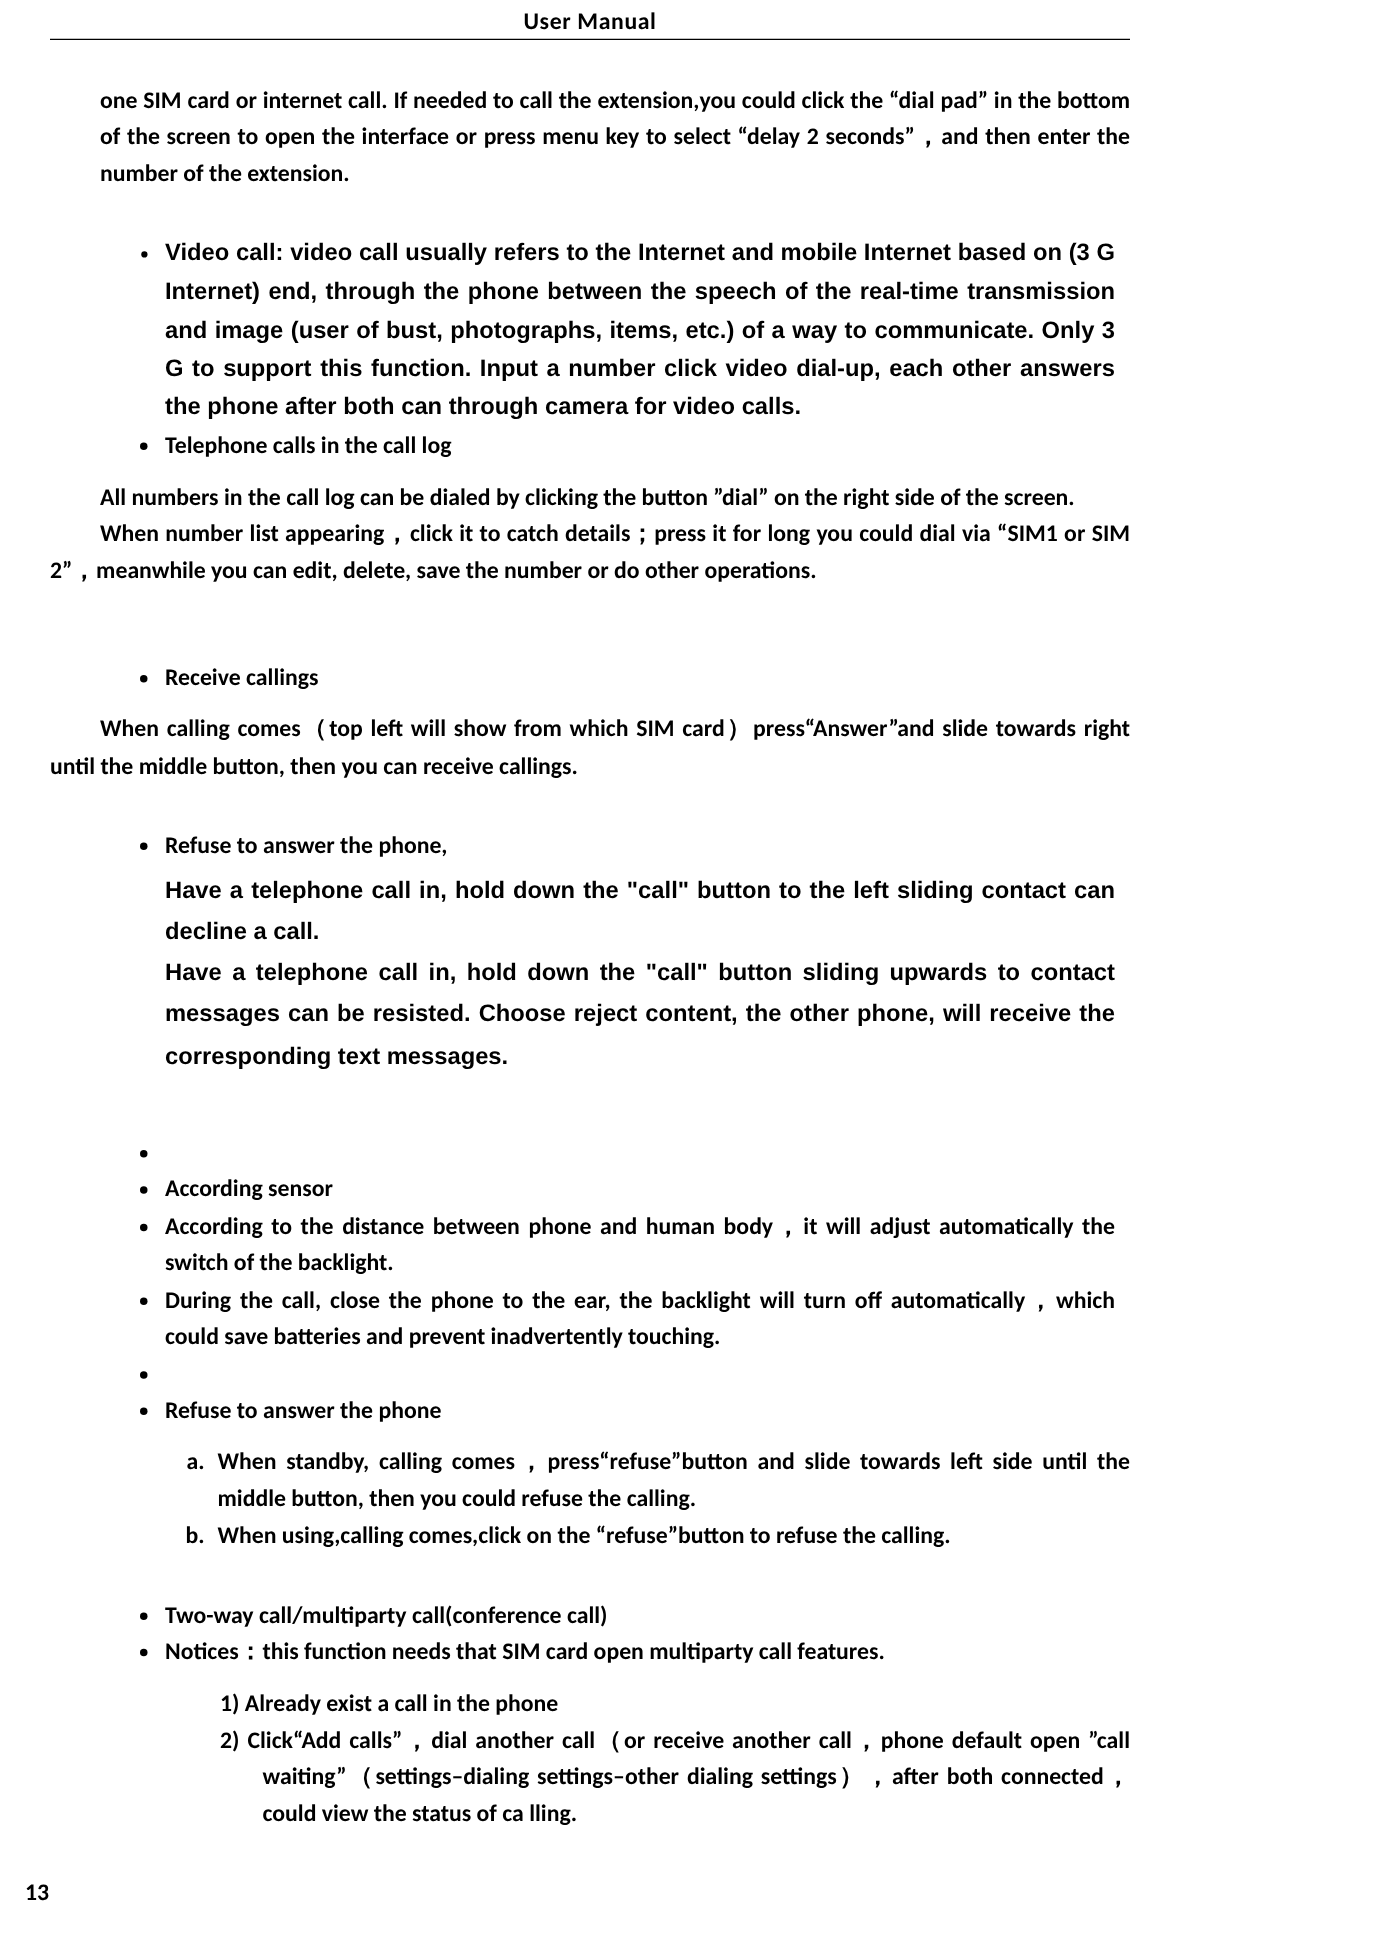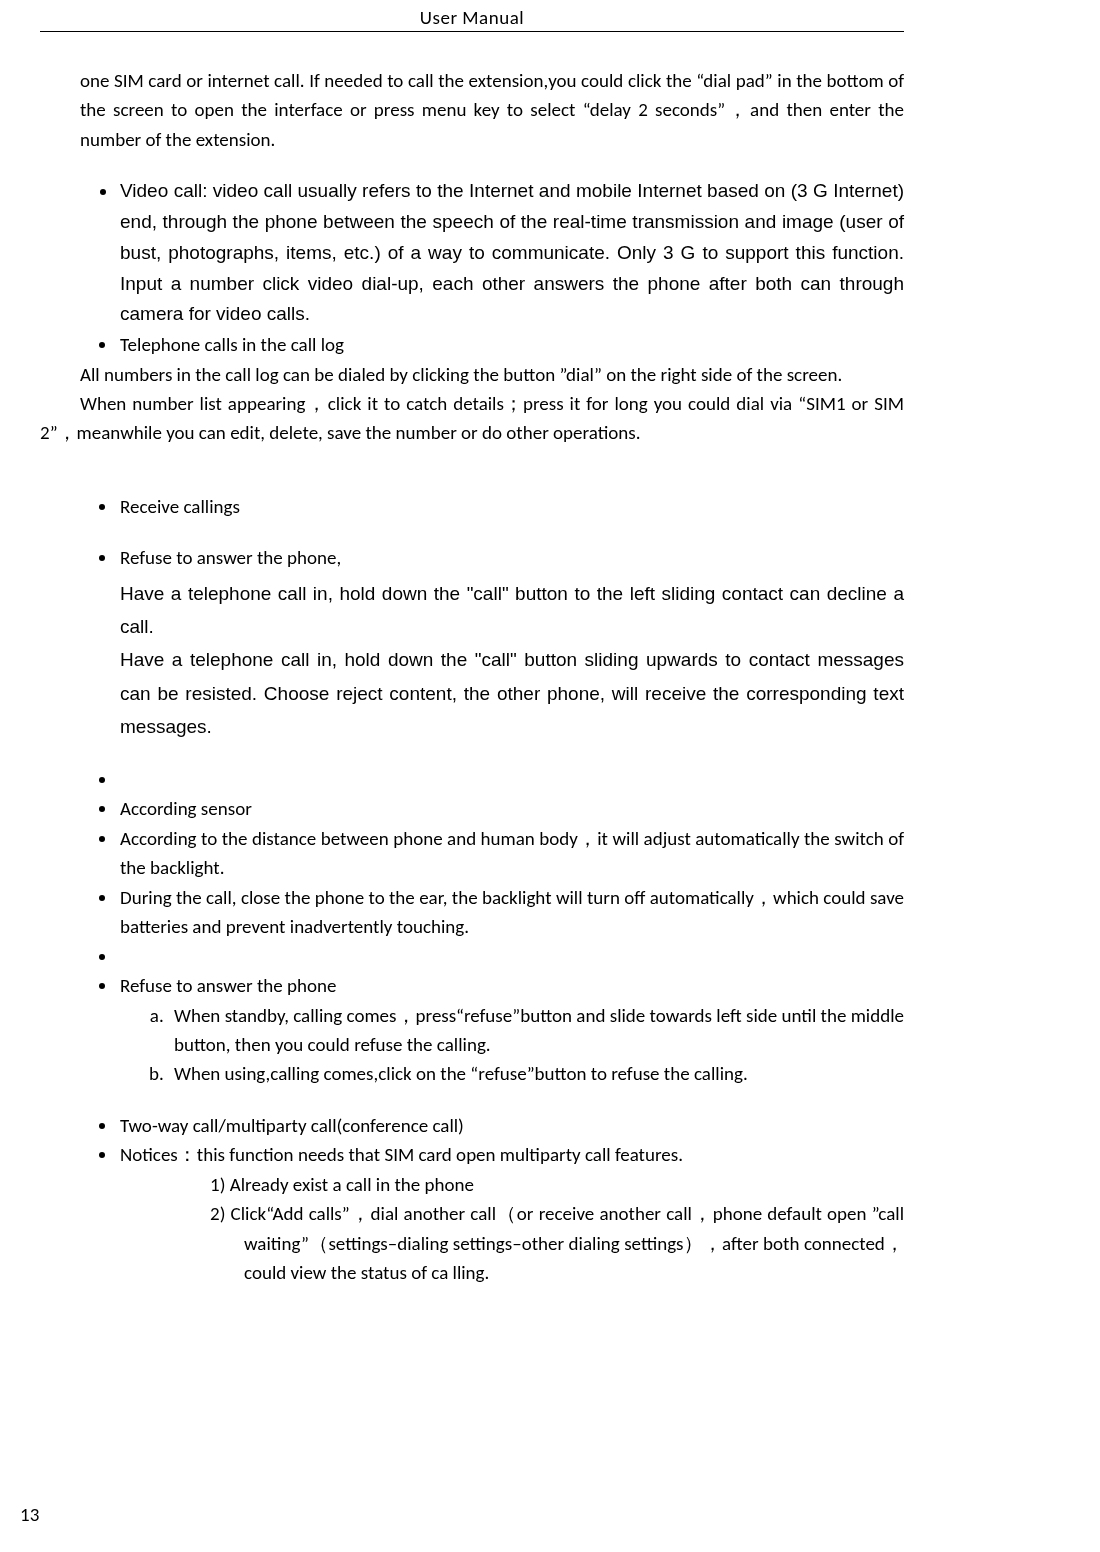--- a/index.html
+++ b/index.html
@@ -8,20 +8,21 @@
     background: #ffffff;
     width: 1100px;
   }
   .page {
     width: 944px;
     height: 1552px;
     box-sizing: border-box;
     padding: 0 40px 0 40px;
     position: relative;
     color: #000;
+    font-weight: bold;
   }
   .header {
     text-align: center;
     font-family: Calibri, Arial, sans-serif;
     font-size: 19px;
     padding-top: 6px;
     padding-bottom: 2px;
     letter-spacing: 0.5px;
   }
   .rule {
@@ -35,41 +36,41 @@
     font-family: Calibri, Arial, sans-serif;
     padding-top: 6px;
   }
   .indent {
     padding-left: 40px;
     text-align: justify;
     margin-top: 28px;
   }
   ul.bullets {
     list-style: disc;
-    margin: 0;
+    margin: 12px;
     padding-left: 78px;
   }
   ul.bullets > li {
     padding-left: 2px;
     margin: 0;
     text-align: justify;
   }
   ul.bullets > li.wide { line-height: 1.70; }
   ol.alpha {
     list-style: lower-alpha;
     margin: 0;
     padding-left: 128px;
   }
   ol.alpha > li { padding-left: 6px; text-align: justify; }
   ol.nums {
     list-style: none;
     margin: 0;
     padding-left: 170px;
   }
-  ol.nums > li { padding-left: 0; text-align: justify; text-indent: -34px; margin-left: 34px; }
+  ol.nums > li { padding-left: 0; text-align: justify; text-indent: -34px; }
   .hang40 { padding-left: 40px; text-indent: 0; text-align: justify; }
   .arialblk { font-family: Arial, Helvetica, sans-serif; }
   .spacer { height: 22px; }
   .page-number {
     position: absolute;
     bottom: 26px;
     left: 20px;
     font-family: Calibri, Arial, sans-serif;
     font-size: 19px;
   }
@@ -99,20 +100,23 @@
     <div style="text-align:justify;">
       <span style="display:inline-block; width:40px;"></span><span>When number list appearing，click it to catch details；press it for long you could dial via “SIM1 or SIM 2”，meanwhile you can edit, delete, save the number or do other operations.</span>
     </div>
 
     <div class="spacer"></div>
     <div class="spacer"></div>
 
     <ul class="bullets">
       <li>Receive callings</li>
     </ul>
+    <div style="text-align:justify;">
+      <span style="display:inline-block; width:40px;"></span><span>When calling comes（top left will show from which SIM card）press“Answer”and slide towards right until the middle button, then you can receive callings.</span>
+    </div>
 
     <div class="spacer"></div>
 
     <ul class="bullets">
       <li>
         <span>Refuse to answer the phone,</span>
         <div class="arialblk" style="line-height:1.75; margin-top:4px; text-align:justify;">Have a telephone call in, hold down the "call" button to the left sliding contact can decline a call.</div>
         <div class="arialblk" style="line-height:1.75; text-align:justify;">Have a telephone call in, hold down the "call" button sliding upwards to contact messages can be resisted. Choose reject content, the other phone, will receive the corresponding text messages.</div>
       </li>
     </ul>

